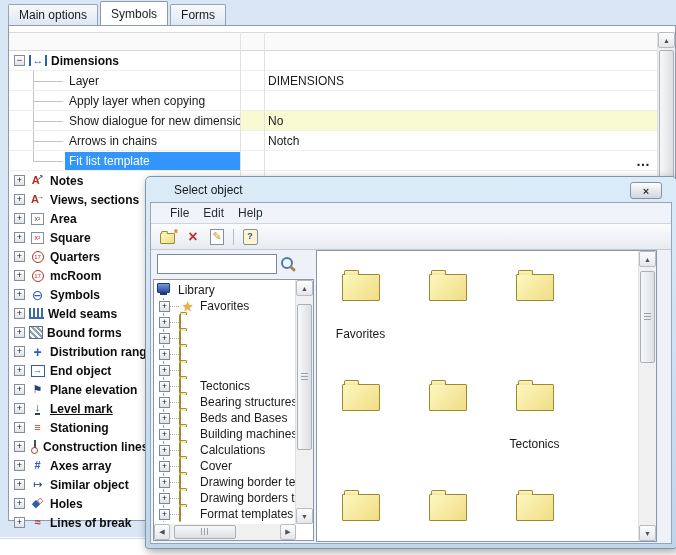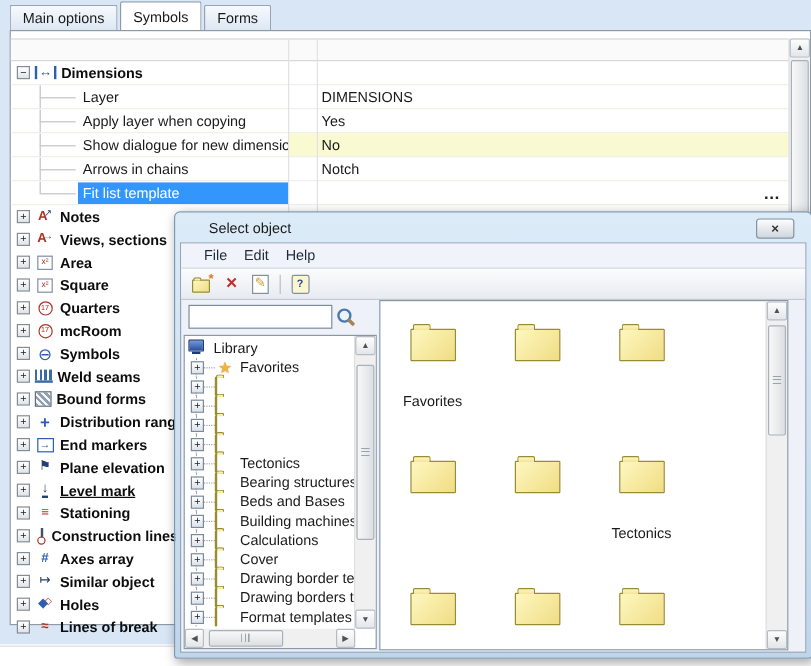--- a/index.html
+++ b/index.html
@@ -193,23 +193,20 @@
           <div class="cell-mid"></div>
           <div class="cell-val">
             <span>DIMENSIONS</span>
           </div>
         </div>
         <div class="row bb">
           <div class="cell-name conn">
             <span class="child-label">Apply layer when copying</span>
           </div>
           <div class="cell-mid"></div>
-          <div class="cell-val">
-            <span>Yes</span>
-          </div>
         </div>
         <div class="row bb hl">
           <div class="cell-name conn">
             <span class="child-label">Show dialogue for new dimension</span>
           </div>
           <div class="cell-mid"></div>
           <div class="cell-val">
             <span>No</span>
           </div>
         </div>
@@ -361,21 +358,21 @@
           <div class="cell-val"></div>
         </div>
         <div class="row">
           <div class="cell-name">
             <span class="exp">+</span>
             <span class="iconwrap">
               <span class="ic ic-endm">
                 <span style="color: rgb(43, 95, 176);">→</span>
               </span>
             </span>
-            <span class="tl" style="margin-left: 4px;">End markers</span>
+            <span class="tl" style="margin-left: 4px;">End object</span>
           </div>
           <div class="cell-mid"></div>
           <div class="cell-val"></div>
         </div>
         <div class="row">
           <div class="cell-name">
             <span class="exp">+</span>
             <span class="iconwrap">
               <span class="ic">
                 <span style="color: rgb(35, 64, 110);">⚑</span>

